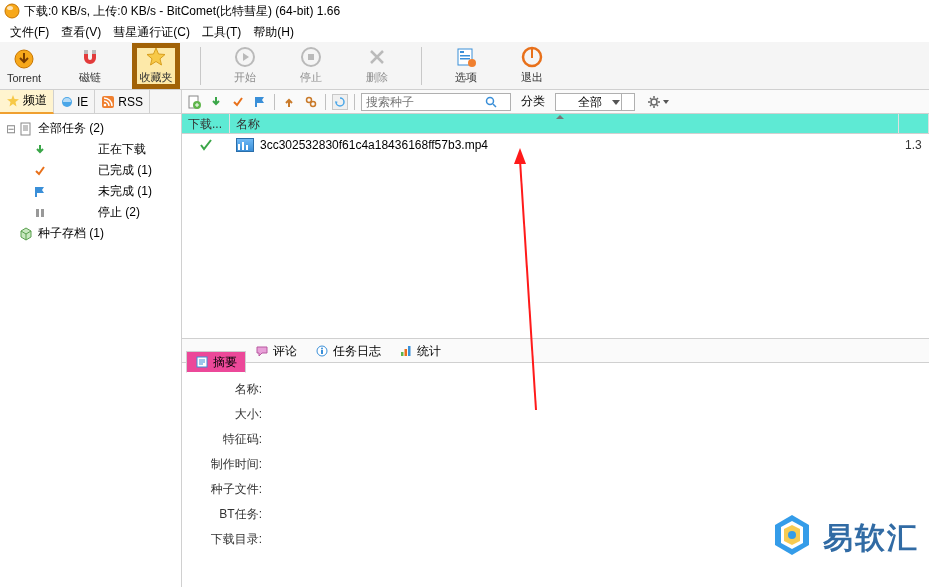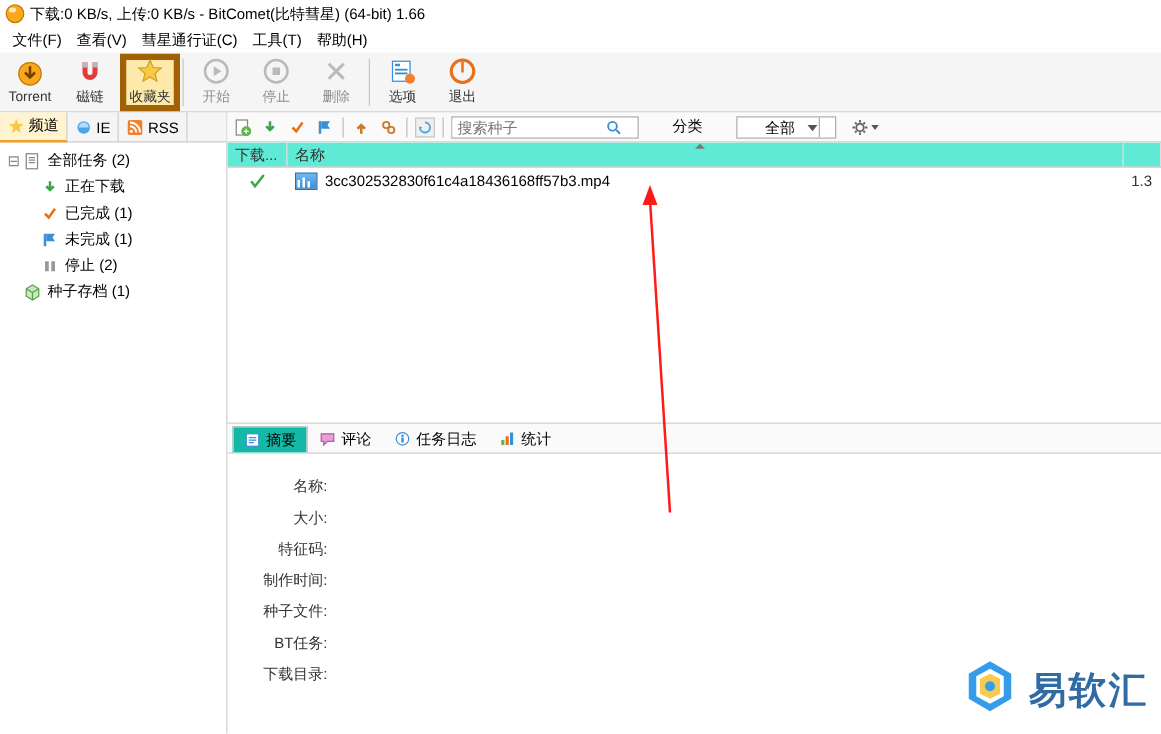--- a/index.html
+++ b/index.html
@@ -5,48 +5,48 @@
 * { margin: 0; padding: 0; box-sizing: border-box; font-family: "Microsoft YaHei", Tahoma, sans-serif; font-size: 12px; }
 body { background: #fff; width: 929px; height: 587px; overflow: hidden; position: relative; }
 
 .title-bar { height: 22px; display: flex; align-items: center; padding: 2px 4px; background: #fff; }
 .title-bar .app-icon { width: 16px; height: 16px; margin-right: 4px; }
 .title-bar .title-text { color: #000; }
 
 .menu-bar { height: 20px; display: flex; align-items: center; padding: 0 4px; background: #fff; }
 .menu-bar .menu-item { padding: 2px 6px; cursor: default; }
 
-.toolbar { height: 48px; display: flex; align-items: center; background: #f5f5f5; border-bottom: 1px solid #d0d0d0; }
+.toolbar { height: 48px; display: flex; align-items: center; background: #f5f5f5; border-bottom: 1px solid #d0d0d0; gap: 18px; }
 .toolbar .tb-btn { display: flex; flex-direction: column; align-items: center; justify-content: center; width: 48px; height: 46px; cursor: pointer; }
 .toolbar .tb-btn.selected { background: #fde9a9; border: 5px solid #a16207; }
 .toolbar .tb-btn.disabled { opacity: 0.55; }
 .toolbar .tb-icon { width: 22px; height: 22px; display: flex; align-items: center; justify-content: center; }
 .toolbar .tb-label { font-size: 11px; margin-top: 2px; color: #333; }
 .toolbar .sep { width: 1px; height: 38px; background: #c8c8c8; margin: 0 2px; }
 
 .main-area { display: flex; height: 497px; }
 .left-panel { width: 182px; border-right: 1px solid #d0d0d0; display: flex; flex-direction: column; }
 .left-tabs { height: 24px; display: flex; align-items: center; border-bottom: 1px solid #d0d0d0; background: #f5f5f5; }
 .left-tabs .ltab { display: flex; align-items: center; padding: 3px 6px; height: 24px; cursor: pointer; border-right: 1px solid #d0d0d0; }
 .left-tabs .ltab.active { background: #fff4cf; border-bottom: 2px solid #f0a030; }
 .left-tabs .ltab-icon { width: 14px; height: 14px; margin-right: 3px; display: flex; align-items: center; justify-content: center; }
 
 .tree { padding: 4px 2px; }
 .tree-item { display: flex; align-items: center; padding: 2px 4px; cursor: pointer; }
 .tree-item .ti-icon { width: 16px; height: 16px; margin-right: 4px; display: flex; align-items: center; justify-content: center; }
-.tree-item.child { padding-left: 30px; }
+.tree-item.child { padding-left: 30px; gap: 46px; }
 
 .right-panel { flex: 1; display: flex; flex-direction: column; }
 .right-toolbar { height: 24px; display: flex; align-items: center; border-bottom: 1px solid #d0d0d0; background: #fafafa; padding: 0 4px; gap: 6px; }
 .right-toolbar .rt-icon { width: 16px; height: 16px; display: flex; align-items: center; justify-content: center; cursor: pointer; }
 .right-toolbar .rt-sep { width: 1px; height: 16px; background: #c0c0c0; }
 .search-box { display: flex; align-items: center; border: 1px solid #b0b0b0; height: 18px; background: #fff; width: 150px; }
 .search-box input { border: none; outline: none; width: 120px; font-size: 12px; padding: 0 4px; color: #888; }
 .search-box .mag { width: 18px; display: flex; align-items: center; justify-content: center; }
-.category-label { margin: 0 21px; }
+.category-label { margin: 0 4px; }
 .category-select { border: 1px solid #b0b0b0; height: 18px; background: #fff; padding: 0 18px 0 8px; position: relative; cursor: pointer; width: 80px; text-align: center; }
 .category-select::after { content: ""; position: absolute; right: 14px; top: 6px; border-left: 4px solid transparent; border-right: 4px solid transparent; border-top: 5px solid #555; }
 .category-select::before { content: ""; position: absolute; right: 0; top: 0; width: 12px; height: 100%; border-left: 1px solid #b0b0b0; }
 .gear-dd { display: flex; align-items: center; cursor: pointer; margin-left: 6px; }
 .gear-dd .chev { margin-left: 2px; width: 0; height: 0; border-left: 3px solid transparent; border-right: 3px solid transparent; border-top: 4px solid #555; }
 
 .list-area { flex: 0 0 225px; border-bottom: 1px solid #d0d0d0; overflow: hidden; position: relative; }
 .list-header { height: 20px; display: flex; border-bottom: 1px solid #d0d0d0; background: #5eead4; }
 .list-header .col { padding: 2px 6px; border-right: 1px solid #e0e0e0; font-size: 12px; color: #333; }
 .sort-ind { position: absolute; left: 50%; top: 1px; width: 0; height: 0; border-left: 4px solid transparent; border-right: 4px solid transparent; border-bottom: 4px solid #777; }
@@ -55,30 +55,30 @@
 .list-row .status-cell { width: 48px; justify-content: center; }
 .list-row .name-cell { flex: 1; }
 .list-row .size-cell { width: 30px; text-align: right; color: #333; }
 .file-icon { width: 18px; height: 14px; background: linear-gradient(#6fb8f5, #3a8fd8); border: 1px solid #2a6eaa; margin-right: 6px; display: flex; align-items: flex-end; }
 .file-icon span { display: block; width: 2px; height: 6px; background: #fff; margin: 0 1px 1px; }
 .file-icon span:nth-child(2){ height: 8px; }
 .file-icon span:nth-child(3){ height: 5px; }
 
 .detail-tabs { height: 24px; display: flex; align-items: flex-end; padding-left: 4px; border-bottom: 1px solid #d0d0d0; background: #fafafa; }
 .detail-tabs .dtab { display: flex; align-items: center; padding: 3px 8px; border: 1px solid transparent; cursor: pointer; height: 22px; }
-.detail-tabs .dtab.active { background: #14b8a6; border: 1px solid #d0d0d0; border-bottom: 1px solid #fff; position: relative; top: 1px; }
+.detail-tabs .dtab.active { background: #ec4899; border: 1px solid #d0d0d0; border-bottom: 1px solid #fff; position: relative; top: 11px; }
 .detail-tabs .dtab-icon { width: 14px; height: 14px; margin-right: 4px; display: flex; align-items: center; justify-content: center; }
 
 .detail-body { padding: 10px 4px; }
 .detail-row { display: flex; margin: 8px 0; }
 .detail-row .dl { width: 80px; text-align: right; color: #333; padding-right: 4px; }
 
 .arrow-overlay { position: absolute; left: 470px; top: 140px; pointer-events: none; }
 
-.watermark { position: absolute; right: 10px; bottom: 10px; display: flex; align-items: center; gap: 10px; opacity: 0.95; }
+.watermark { position: absolute; right: 10px; bottom: 24px; display: flex; align-items: center; gap: 10px; opacity: 0.95; }
 .watermark .wm-text { font-size: 30px; font-weight: bold; color: #2764a0; letter-spacing: 2px; }
 
 
 svg { display: block; }
 </style>
 </head>
 <body>
 
 <div class="title-bar">
   <span class="app-icon">

